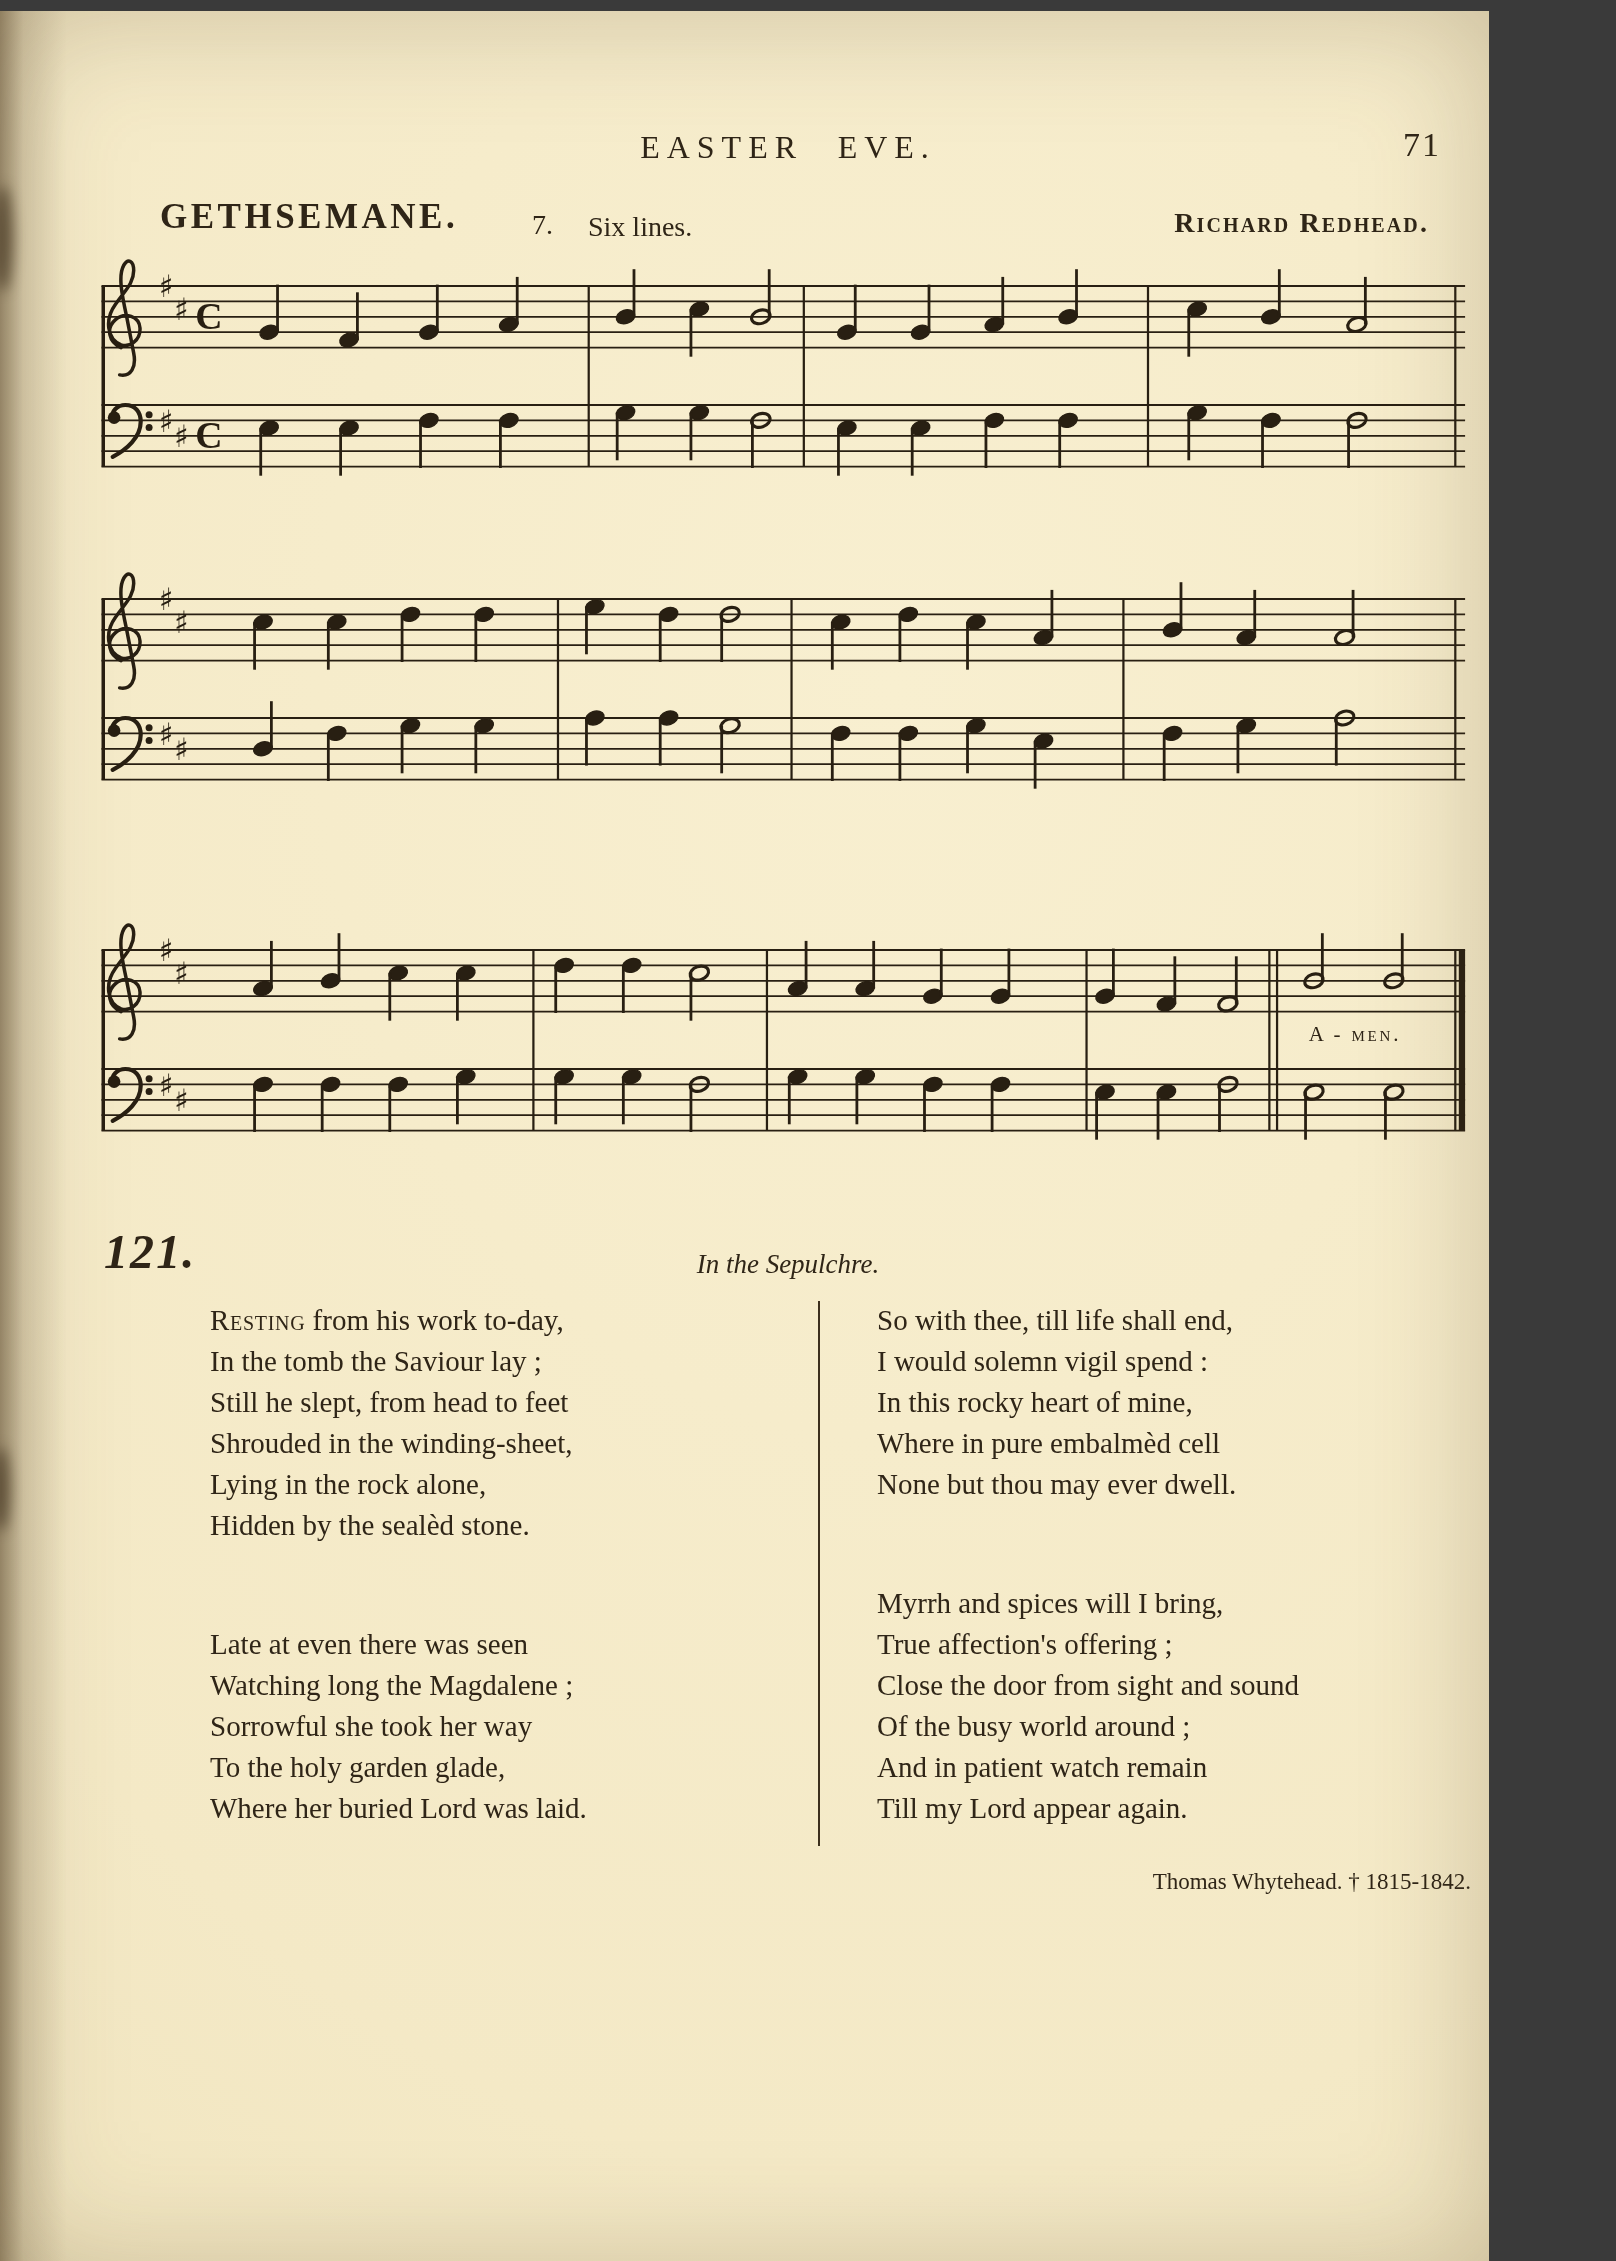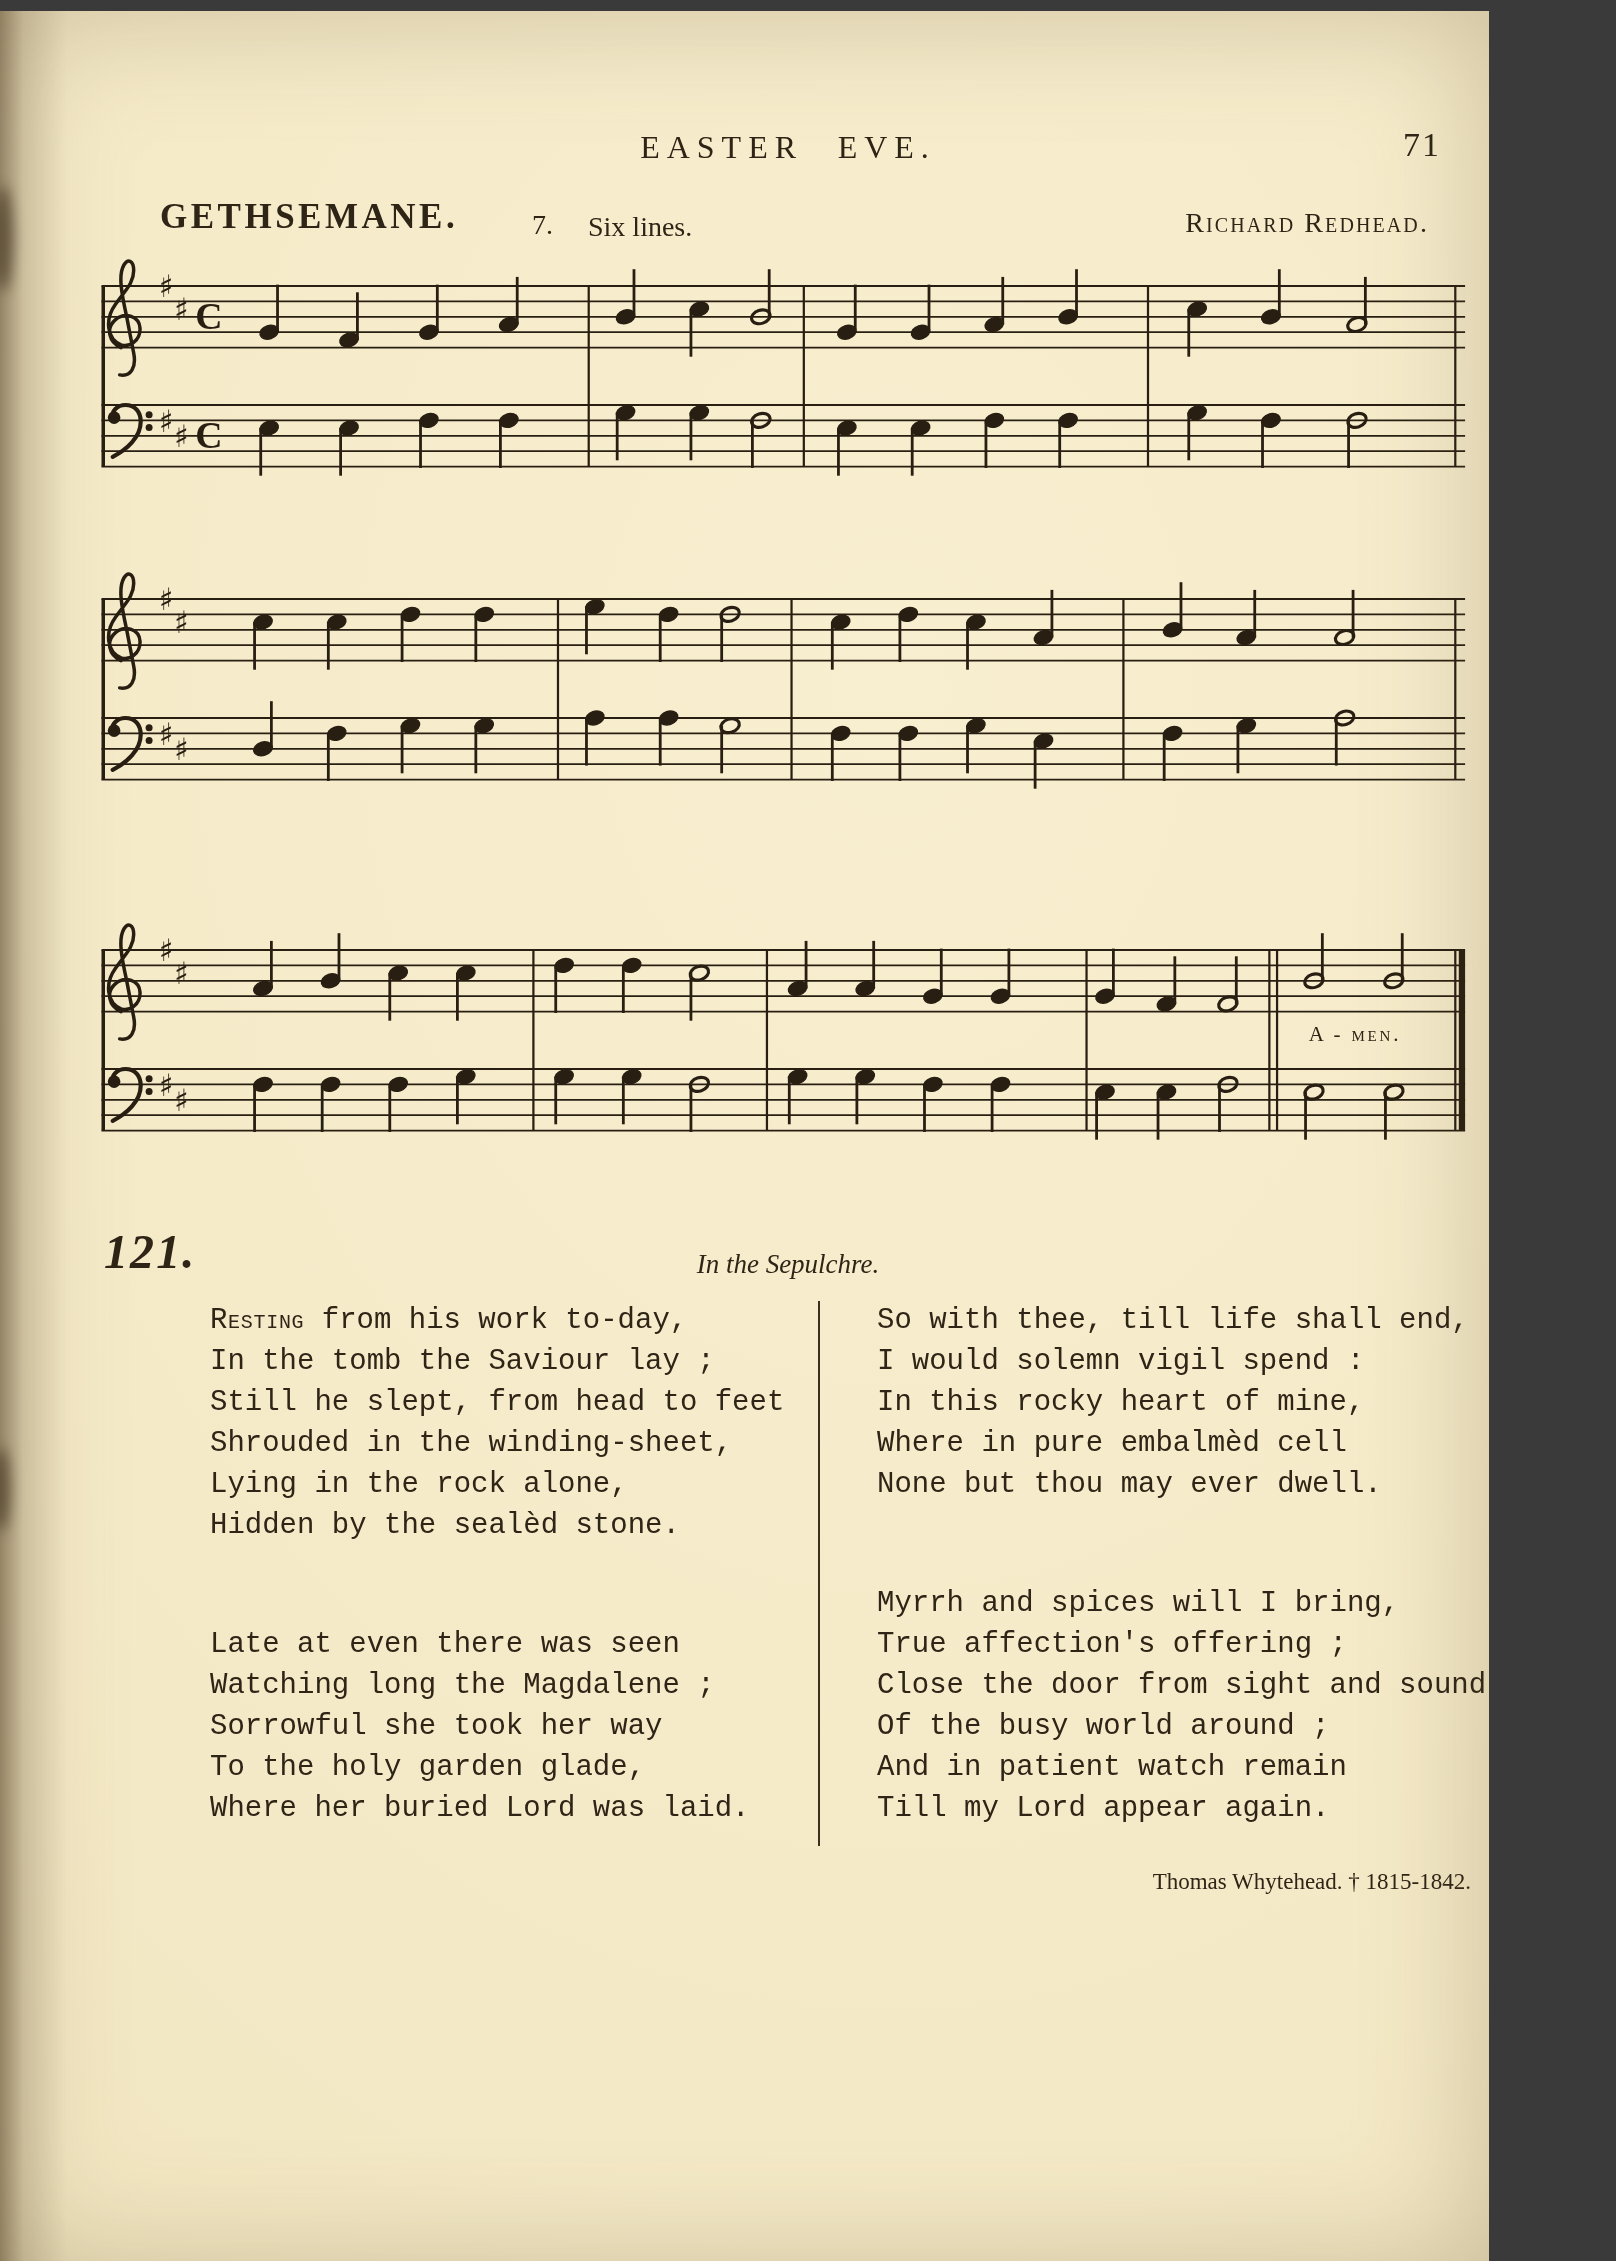--- a/index.html
+++ b/index.html
@@ -20,34 +20,34 @@
   .blotch.b2{left:-8.4px;top:1436px;width:18px;height:84px;}
 
   .running-head{position:absolute;top:118px;left:105px;width:1366px;text-align:center;
     font-size:32px;letter-spacing:7px;word-spacing:19.6px;}
   .page-num{position:absolute;top:115px;left:1373px;width:98px;text-align:center;font-size:34px;letter-spacing:2.1px;}
 
   .tune-name{position:absolute;top:186px;left:160px;font-size:35px;font-weight:bold;letter-spacing:3.5px;}
   .tune-number{position:absolute;top:198px;left:532px;font-size:28px;}
   .tune-meter{position:absolute;top:200px;left:588px;font-size:28px;}
   .composer{position:absolute;top:196px;left:1079px;width:350px;text-align:right;
-    font-size:28px;font-variant:small-caps;letter-spacing:2.1px;}
+    font-size:28px;font-variant:small-caps;letter-spacing:2.1px;font-weight:bold;}
 
   .music{position:absolute;left:98px;width:1379px;height:231px;}
   .amen{position:absolute;left:1285px;top:1011px;width:140px;text-align:center;
     font-size:21px;font-variant:small-caps;letter-spacing:2.8px;}
 
   .hymn-number{position:absolute;top:1213px;left:104px;font-size:48px;font-weight:bold;letter-spacing:2.1px;font-style:italic;}
   .hymn-subtitle{position:absolute;top:1238px;left:105px;width:1366px;text-align:center;
     font-size:27px;font-style:italic;}
 
   .col{position:absolute;top:1289px;font-size:29px;line-height:41px;}
   .col-left{left:210px;width:602px;}
   .col-right{left:877px;width:602px;}
-  .stanza{margin-bottom:78px;font-family:Liberation Mono, monospace;}
+  .stanza{margin-bottom:78px;}
   .line{white-space:nowrap;}
   .lead{font-variant:small-caps;letter-spacing:0.7px;}
   .divider{position:absolute;left:818px;top:1290px;width:2.1px;height:545px;background:#3c2f1d;}
   .attribution{position:absolute;top:1858px;left:877px;width:594px;text-align:right;font-size:23px;}
 </style>
 </head>
 <body>
 
 <div class="page">
   <div class="binding"></div>

